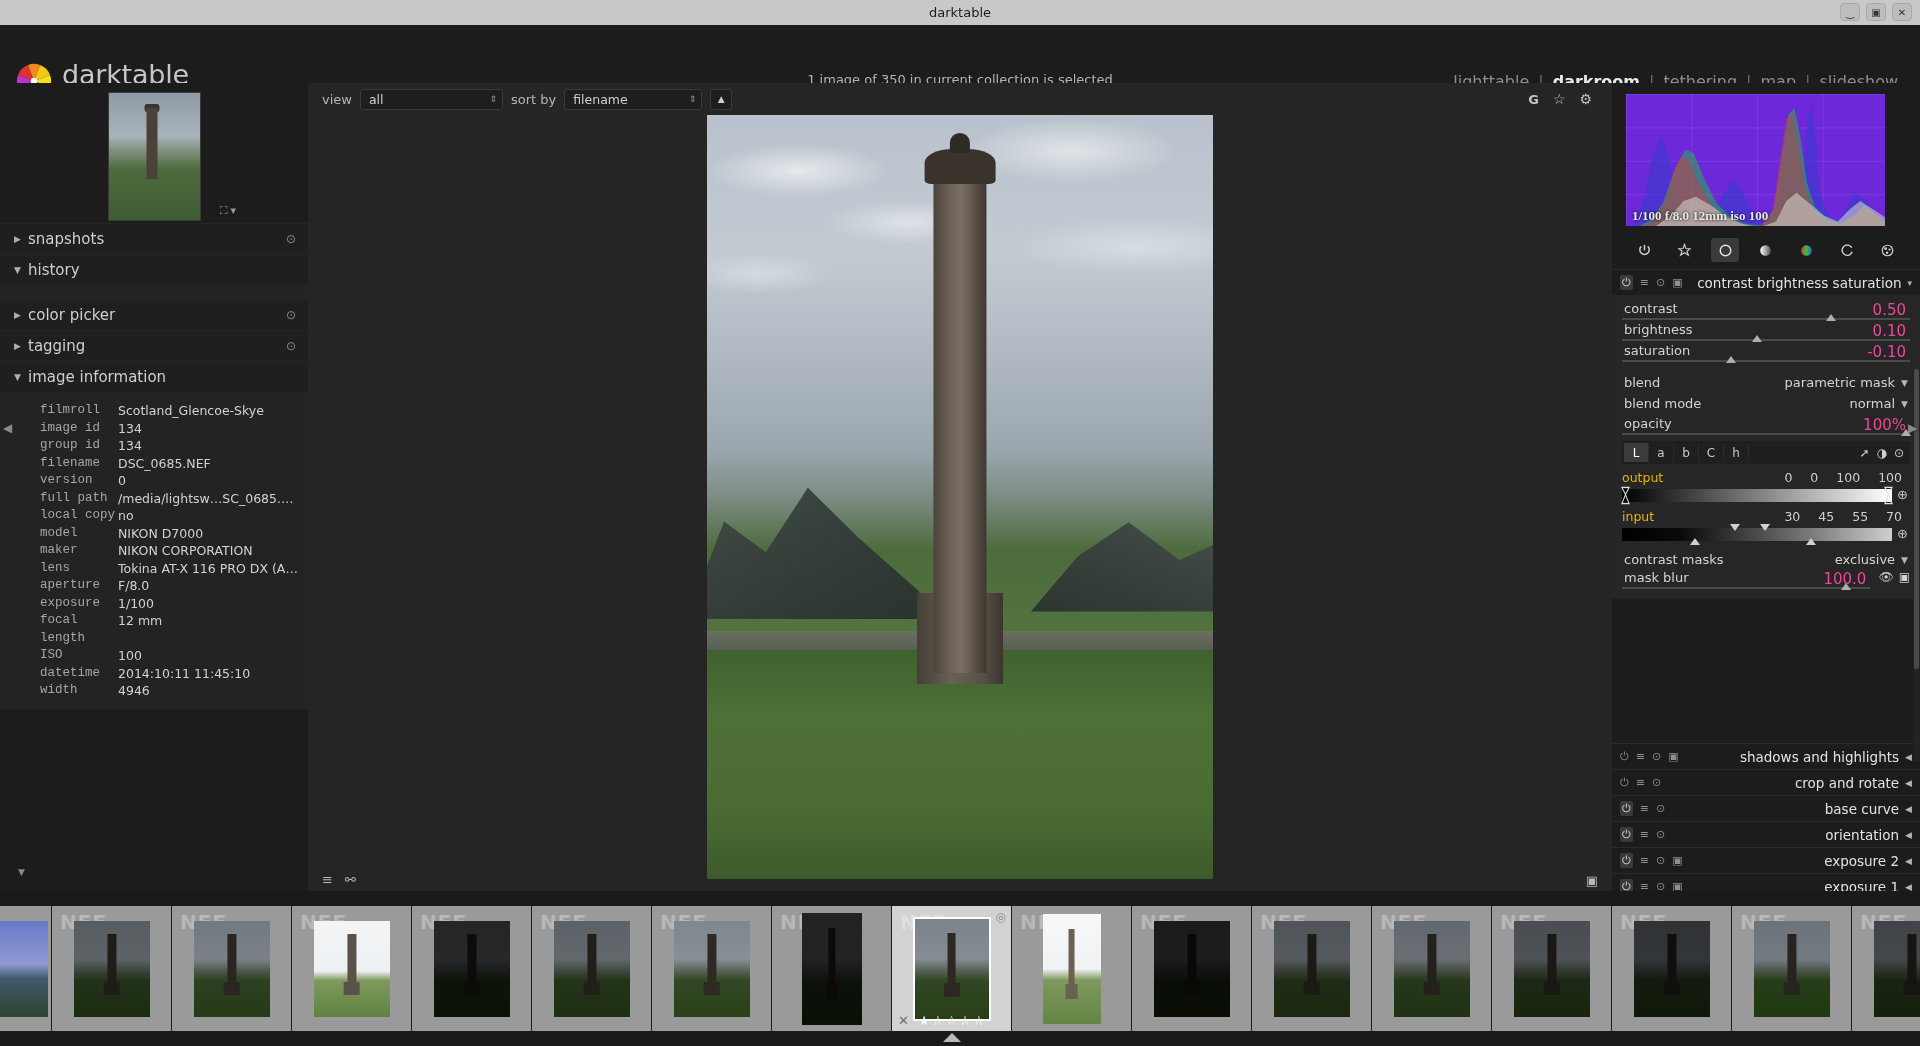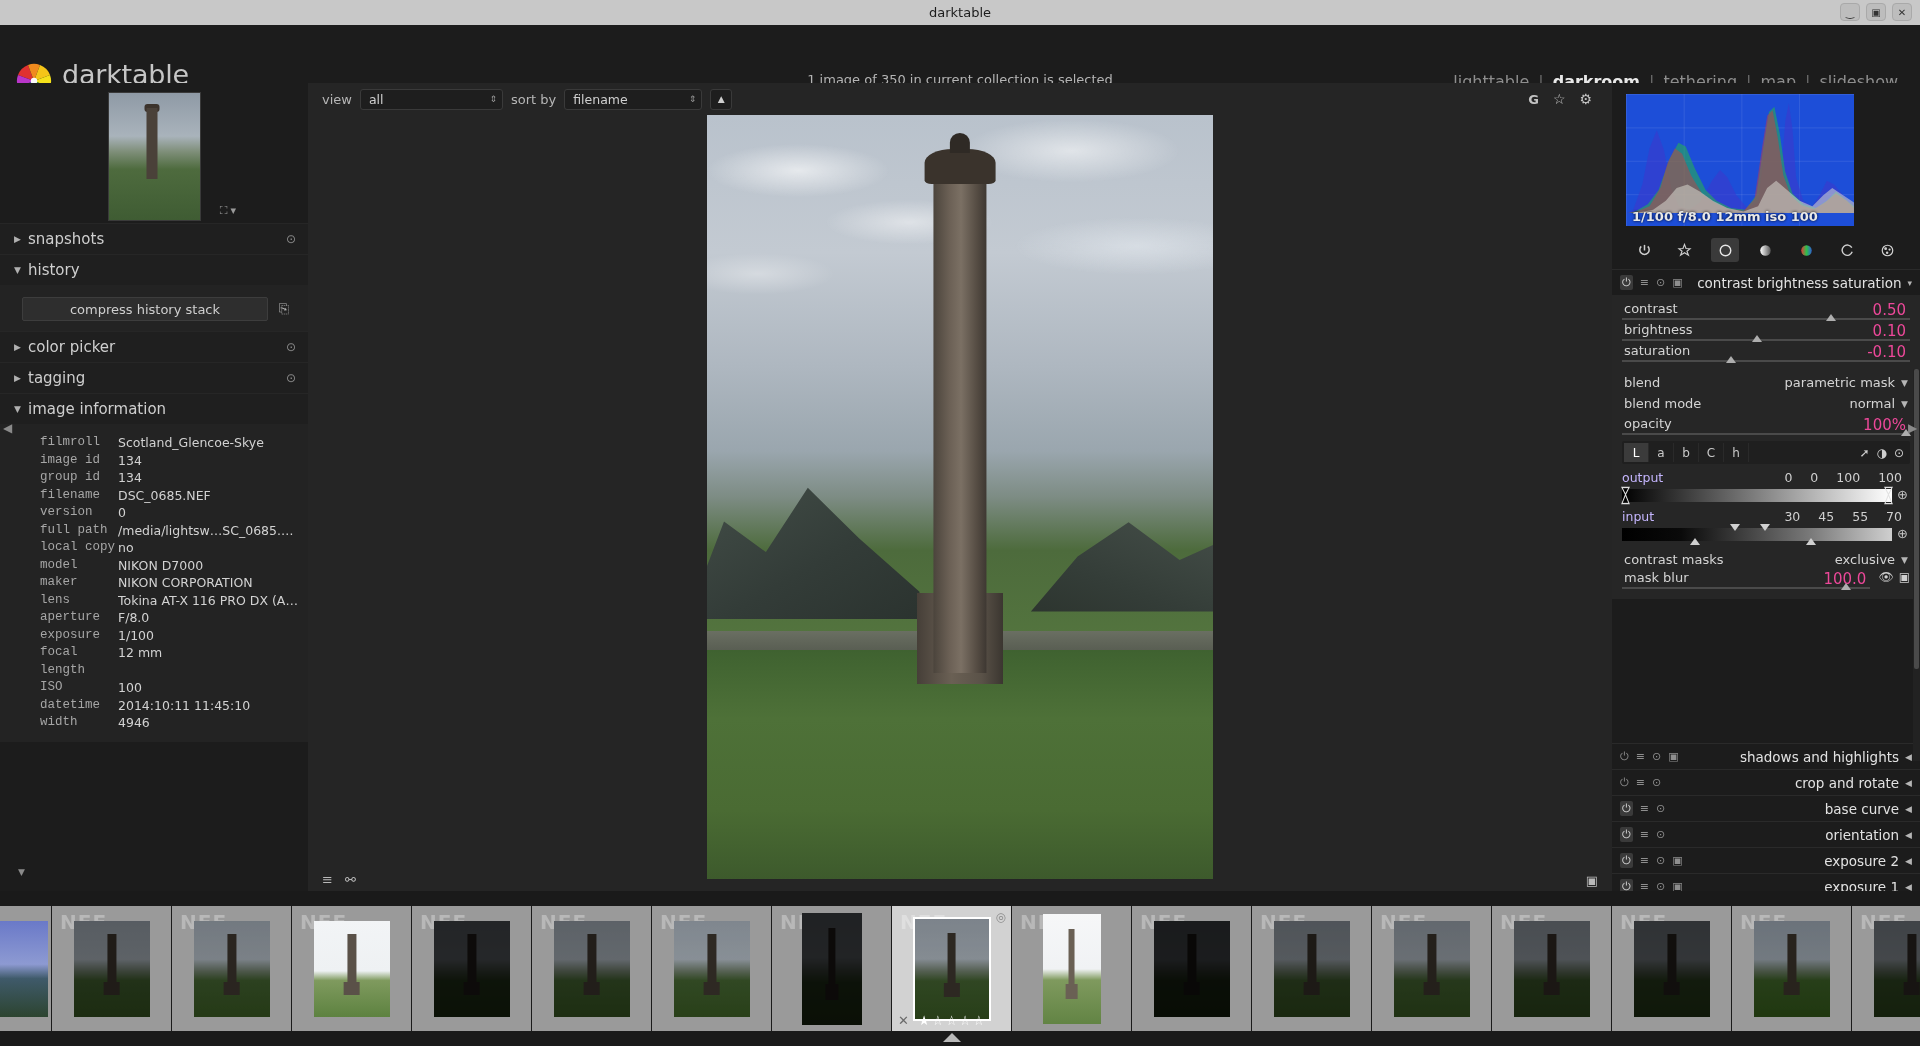--- a/index.html
+++ b/index.html
@@ -186,22 +186,22 @@
   .cb-left { display: flex; gap: 12px; }
   .cb-right { margin-left: auto; }
   .cb-icon { font-size: 13px; color: #b9b9b9; }
 
   
   .right-panel {
     position: absolute; right: 0; top: 83px; width: 308px; bottom: 155px;
     background: #1c1c1c;
   }
   .histogram {
-    position: absolute; left: 14px; top: 11px; width: 228px; height: 132px;
-    background: #1d4ed8; overflow: hidden;
+    position: absolute; left: 14px; top: 11px; width: 259px; height: 132px;
+    background: #6d28d9; overflow: hidden; font-family: Liberation Serif, serif;
   }
   .histogram .hgrid {
     position: absolute; inset: 0;
     background:
       linear-gradient(to right, rgba(255,255,255,.09) 1px, transparent 1px) 0 0/25.3% 100%,
       linear-gradient(to bottom, rgba(255,255,255,.09) 1px, transparent 1px) 0 0/100% 25.3%;
   }
   .histogram svg { position: absolute; inset: 0; }
   .hist-exif {
     position: absolute; left: 6px; bottom: 2px; font-size: 13px; font-weight: bold;
@@ -257,21 +257,21 @@
   }
   .ch-tab {
     width: 25px; height: 19px; display: flex; align-items: center; justify-content: center;
     font-size: 12px; color: #c9c9c9; border-right: 1px solid #2a2a2a;
   }
   .ch-tab.active { background: #3b3b3b; color: #fff; }
   .ch-right { margin-left: auto; display: flex; gap: 7px; padding-right: 4px; }
   .ch-ic { font-size: 12px; color: #cfcfcf; }
 
   .nums-row { display: flex; align-items: center; font-size: 12.5px; color: #cfcfcf; height: 18px; }
-  .nums-row .nlabel { color: #c4b5fd; }
+  .nums-row .nlabel { color: #eab308; }
   .nums-row .nums { margin-left: auto; display: flex; gap: 18px; padding-right: 8px; }
 
   .gradient-bar {
     position: relative; height: 13px; margin: 3px 0 2px 0;
     background: linear-gradient(90deg, #000 0%, #fff 100%);
   }
   .gradient-bar.dark { background: linear-gradient(90deg, #000 0%, #0a0a0a 22%, #7a7a7a 70%, #cfcfcf 100%); }
   .gb-tri-up {
     position: absolute; bottom: -4px; width: 0; height: 0;
     border-left: 5px solid transparent; border-right: 5px solid transparent;
@@ -418,24 +418,20 @@
         <span class="reset">⊙</span>
       </div>
     </div>
 
     <div class="section">
       <div class="section-head">
         <span class="tri">▼</span>
         <span>history</span>
       </div>
       <div class="section-body">
-        <div class="compress-row">
-          <div class="compress-btn">compress history stack</div>
-          <div class="compress-icon">⎘</div>
-        </div>
       </div>
     </div>
 
     <div class="section">
       <div class="section-head">
         <span class="tri">▶</span>
         <span>color picker</span>
         <span class="reset">⊙</span>
       </div>
     </div>

